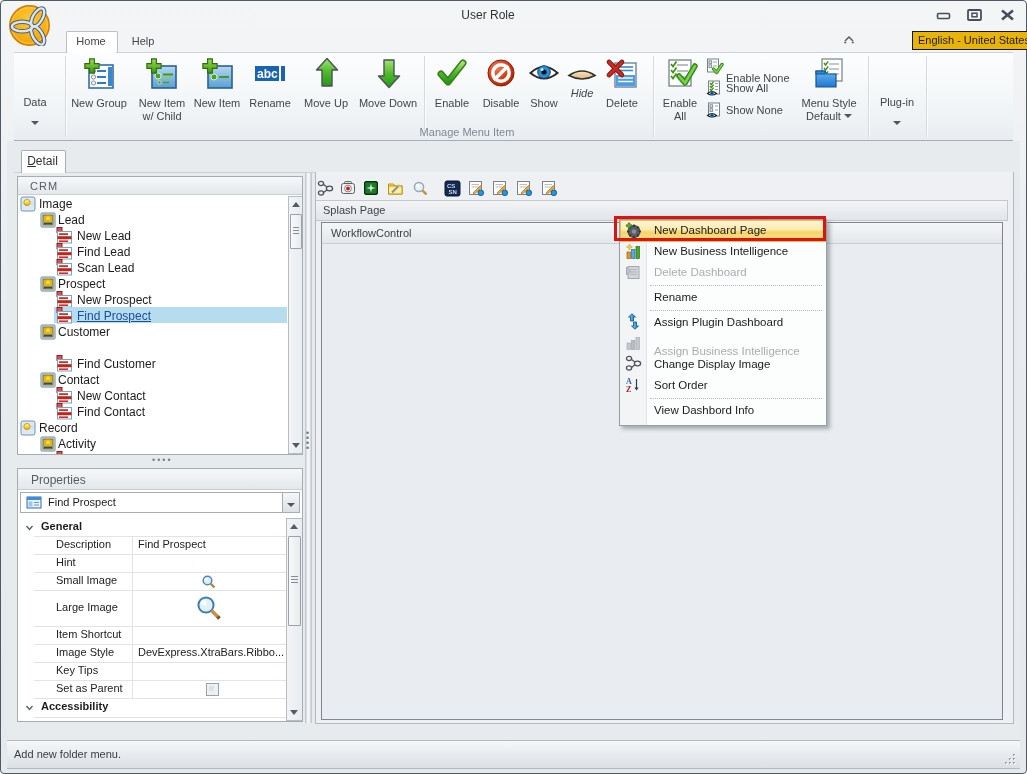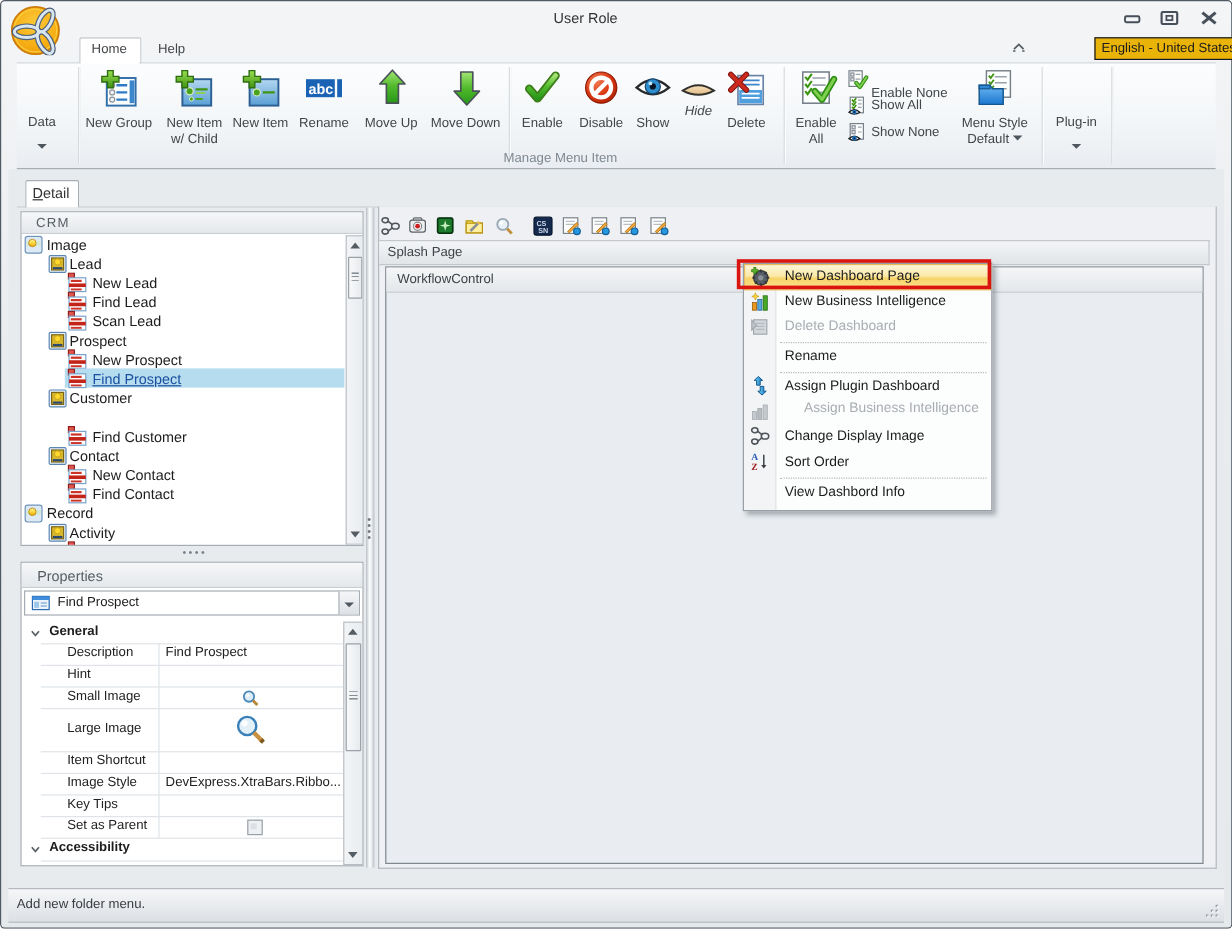--- a/index.html
+++ b/index.html
@@ -701,21 +701,21 @@
       <path d="M5.5 8 L5.5 4 L3.5 4 L7 .8 L10.5 4 L8.5 4 L8.5 8 Z" fill="url(#bl)" stroke="#0c548c" stroke-width=".8"></path>
       <path d="M8.5 9 L8.5 13 L10.5 13 L7 16.2 L3.5 13 L5.5 13 L5.5 9 Z" fill="url(#bl)" stroke="#0c548c" stroke-width=".8" transform="translate(3,0)"></path>
     </svg>
  <div class="mi" style="top:96px;">Assign Plugin Dashboard</div>
 
  <svg class="ab" style="left:5px;top:114px" width="17" height="17" viewBox="0 0 17 17">
       <rect x="2" y="9" width="3.4" height="6.5" fill="#c6cacf" stroke="#a8aeb4" stroke-width=".7"></rect>
       <rect x="6.5" y="6.5" width="3.4" height="9" fill="#b8bdc2" stroke="#a0a6ac" stroke-width=".7"></rect>
       <rect x="11" y="3.5" width="3.4" height="12" fill="#c6cacf" stroke="#a8aeb4" stroke-width=".7"></rect>
     </svg>
- <div class="mi dis" style="top:114px;margin-left:16px;">Assign Business Intelligence</div>
+ <div class="mi dis" style="top:125px;">Assign Business Intelligence</div>
 
  <svg class="ab" style="left:5px;top:135px" width="17" height="17" viewBox="0 0 17 17">
       <g fill="#f2f3f5" stroke="#4e545a" stroke-width="1.3">
         <line x1="6" y1="4" x2="11" y2="8"></line>
         <line x1="6" y1="13" x2="11" y2="9"></line>
         <ellipse cx="4" cy="3.5" rx="2.6" ry="2.1"></ellipse>
         <ellipse cx="4" cy="13" rx="2.6" ry="2.1"></ellipse>
         <ellipse cx="12.5" cy="8.5" rx="3.1" ry="2.4"></ellipse>
       </g>
     </svg>

